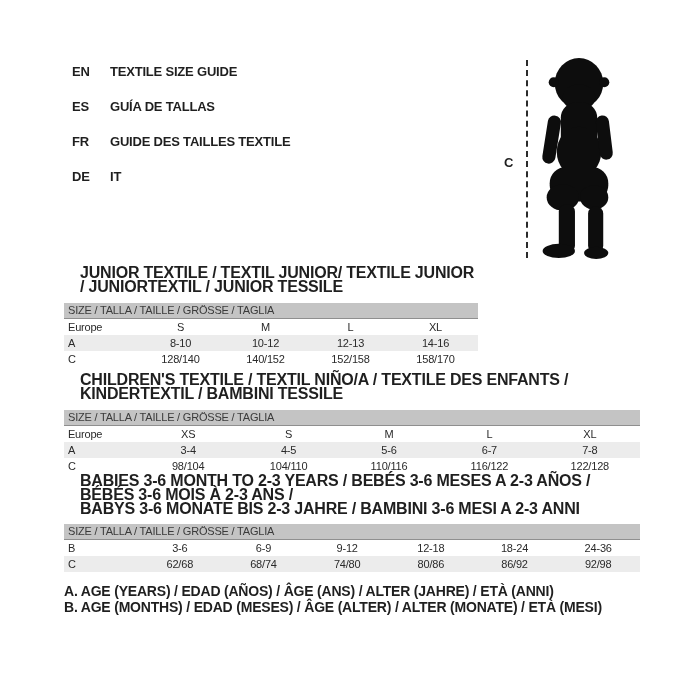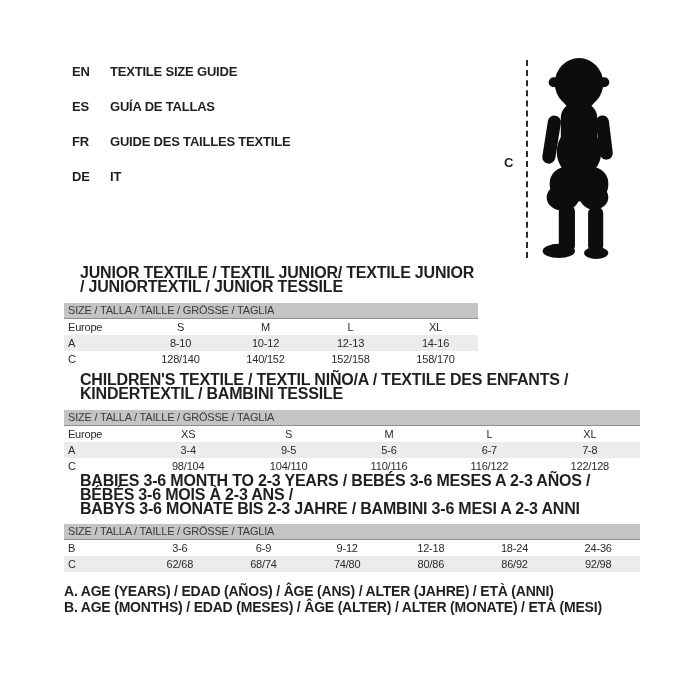--- a/index.html
+++ b/index.html
@@ -107,21 +107,21 @@
           <div class="t-label">Europe</div>
           <div class="t-cell">XS</div>
           <div class="t-cell">S</div>
           <div class="t-cell">M</div>
           <div class="t-cell">L</div>
           <div class="t-cell">XL</div>
         </div>
         <div class="t-row shade">
           <div class="t-label">A</div>
           <div class="t-cell">3-4</div>
-          <div class="t-cell">9-5</div>
+          <div class="t-cell">4-5</div>
           <div class="t-cell">5-6</div>
           <div class="t-cell">6-7</div>
           <div class="t-cell">7-8</div>
         </div>
         <div class="t-row">
           <div class="t-label">C</div>
           <div class="t-cell">98/104</div>
           <div class="t-cell">104/110</div>
           <div class="t-cell">110/116</div>
           <div class="t-cell">116/122</div>

